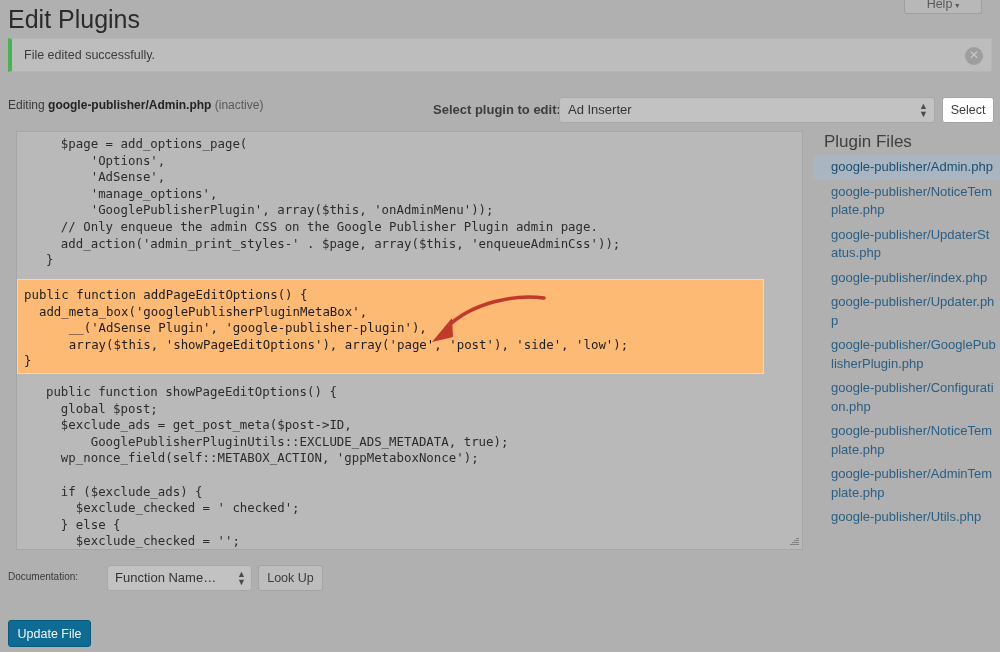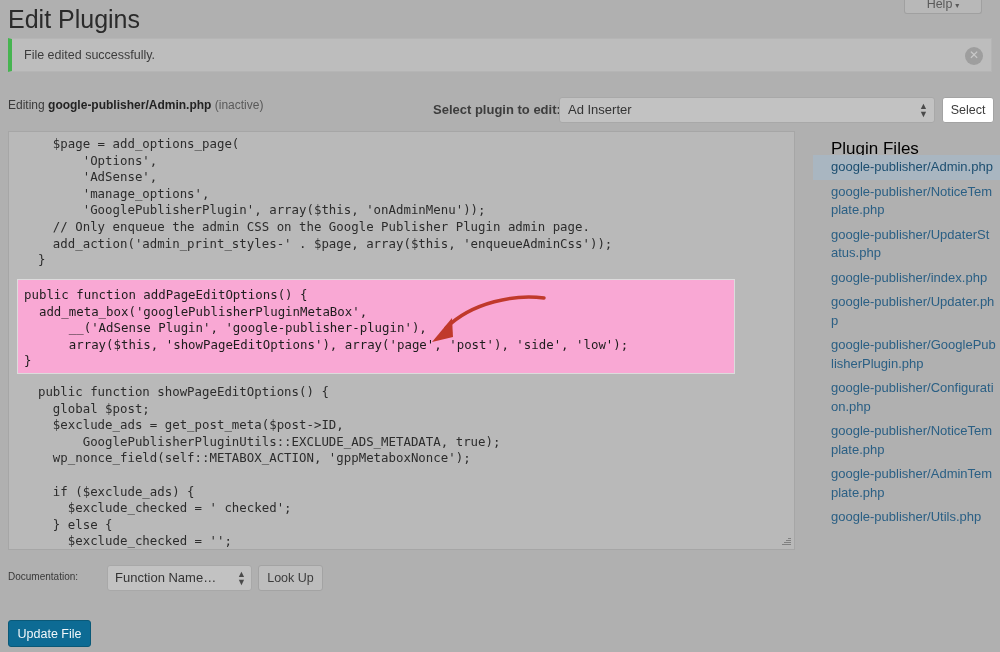--- a/index.html
+++ b/index.html
@@ -148,21 +148,21 @@
     font-size: 12.5px;
     color: #3c3c3c;
     font-family: "Liberation Sans", sans-serif;
     cursor: pointer;
     padding: 0;
   }
 
   
   .editor-wrap {
     position: absolute;
-    left: 8px;
+    left: 16px;
     top: 131px;
     width: 787px;
     height: 419px;
     background: #b9b9b9;
     border: 1px solid #a6a6a6;
     box-sizing: border-box;
     overflow: hidden;
   }
   .code {
     position: absolute;
@@ -196,22 +196,23 @@
   .resize-handle i:nth-child(3) { bottom: 7px; width: 5px; }
   .resize-handle i:nth-child(4) { bottom: 9px; width: 3px; }
 
   
   .highlight-box {
     position: absolute;
     left: 18px;
     top: 280px;
     width: 716px;
     height: 93px;
-    background: #f9a8d4;
+    background: #fdba74;
     box-shadow: 0 0 0 1px rgba(255,255,255,0.5);
+    padding-left: 29px;
   }
   .highlight-code {
     position: absolute;
     left: 6px;
     top: 7px;
     margin: 0;
     font-family: "DejaVu Sans Mono", "Liberation Mono", monospace;
     font-size: 12.4px;
     line-height: 16.6px;
     color: #1d1d1d;
@@ -309,22 +310,22 @@
     top: 128px;
     width: 187px;
     height: 524px;
   }
   .files-title {
     position: absolute;
     left: 7px;
     top: 0;
     font-size: 17px;
     font-weight: 400;
-    color: #000000;
-    margin: 11px;
+    color: #404040;
+    margin: 4px;
   }
   .files-list {
     position: absolute;
     left: 0;
     top: 27px;
     width: 187px;
     list-style: none;
     margin: 0;
     padding: 0;
   }

